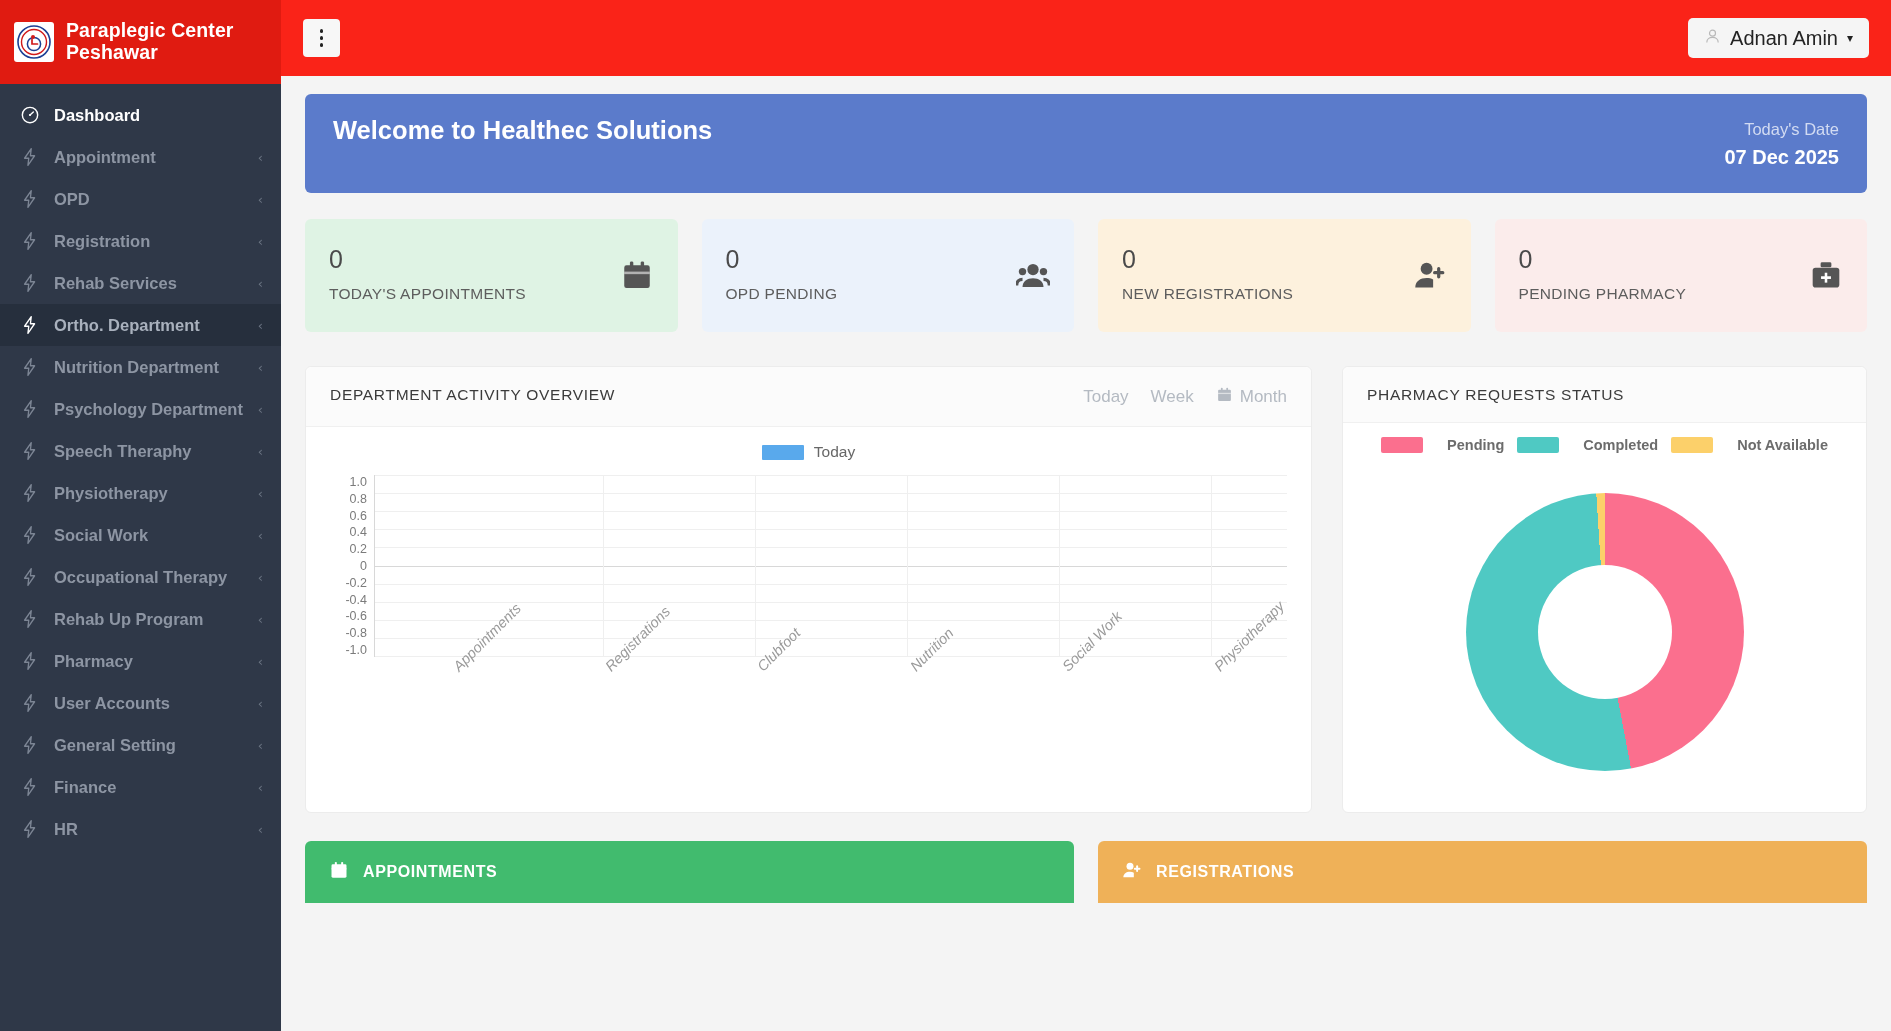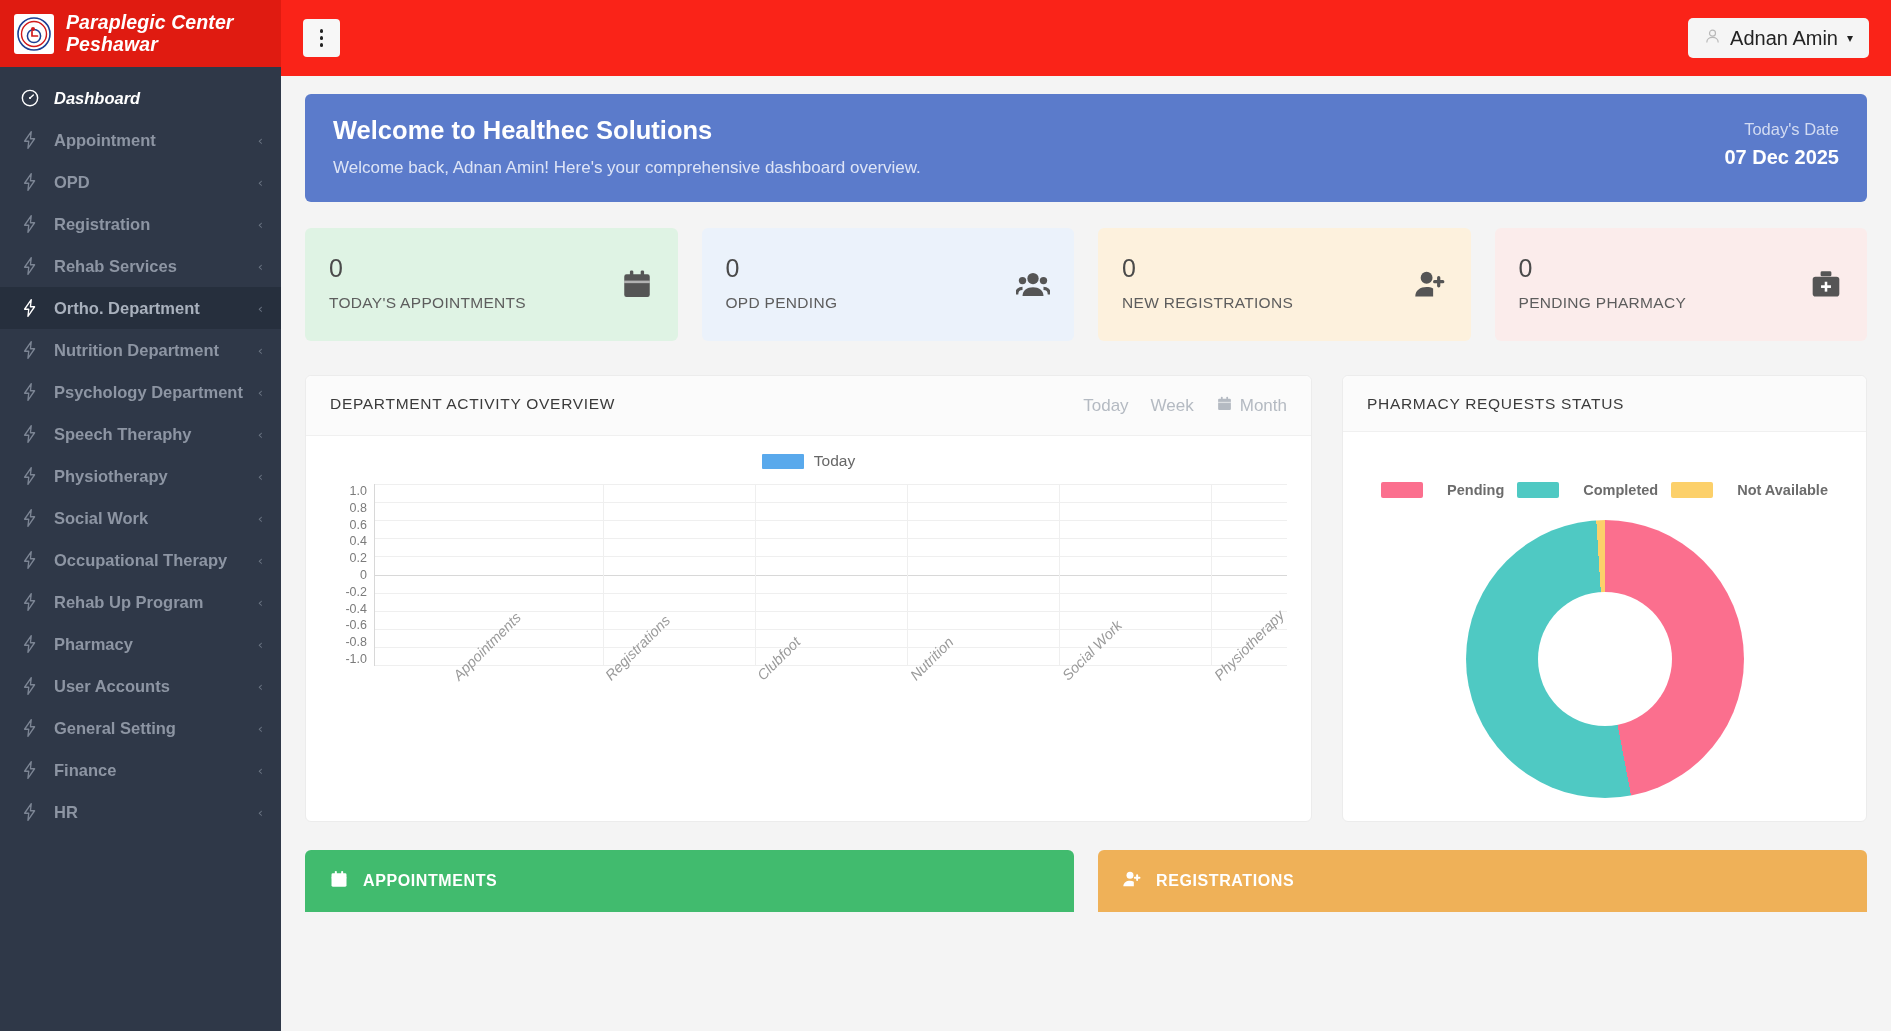--- a/index.html
+++ b/index.html
@@ -12,26 +12,25 @@
   .app { display: flex; width: 1891px; height: 1031px; }
 
   
   .sidebar {
     width: 281px; min-width: 281px; height: 1031px;
     background: #2f3848;
     overflow: hidden;
     position: relative;
   }
   .brand {
-    height: 67px;
+    height: 84px;
     background: #e01b11;
     display: flex; align-items: center;
     padding: 0 14px;
     gap: 12px;
-    font-style: italic;
   }
   .brand-logo {
     width: 40px; height: 40px; min-width: 40px;
     background: #fff;
     border-radius: 3px;
     display: flex; align-items: center; justify-content: center;
     position: relative;
   }
   .brand-logo svg { display: block; }
   .brand-title {
@@ -55,21 +54,21 @@
     display: flex; align-items: center; justify-content: center;
     color: #7c8594;
   }
   .nav-item.active .nav-icon, .nav-item.dashboard .nav-icon { color: #fff; }
   .nav-label {
     font-size: 16.5px; font-weight: bold;
     color: #8d95a3;
     line-height: 1.12;
     flex: 1;
   }
-  .nav-item.dashboard .nav-label { color: #fff; font-style: italic; }
+  .nav-item.dashboard .nav-label { color: #fff; }
   .nav-item.active .nav-label { color: #a9b1bd; }
   .nav-caret {
     color: #6b7483; font-size: 13px;
     font-family: "DejaVu Sans", sans-serif;
     line-height: 1;
   }
 
   
   .main {
     flex: 1; height: 1031px;
@@ -189,21 +188,21 @@
   .xtick span {
     position: absolute; top: 6px; left: 50%;
     transform: rotate(-45deg); transform-origin: left top;
     white-space: nowrap;
     font-size: 14.5px; color: #9a9a9a;
     font-style: italic;
   }
 
   
   .donut-legend { display: flex; align-items: center; justify-content: center; gap: 13px; padding: 14px 0 8px 0; flex-wrap: wrap; }
-  .dleg { display: flex; gap: 24px; margin-top: 36px; }
+  .dleg { display: flex; gap: 24px; }
   .dleg .sw { width: 42px; height: 16px; border-radius: 2px; }
   .dleg .tx { font-size: 14.5px; color: #6c6c6c; font-weight: bold; }
   .donut-wrap { flex: 1; display: flex; align-items: center; justify-content: center; padding-bottom: 10px; }
   .donut { width: 278px; height: 278px; border-radius: 50%; position: relative; }
   .donut .hole {
     position: absolute; top: 50%; left: 50%;
     transform: translate(-50%,-50%);
     width: 134px; height: 134px; background: #fff; border-radius: 50%;
   }
 
@@ -427,21 +426,20 @@
         <span class="uname">Adnan Amin</span>
         <span class="ucaret">▾</span>
       </div>
     </header>
 
     <div class="content">
 
       <section class="welcome">
         <div>
           <h1>Welcome to Healthec Solutions</h1>
-          <p>Welcome back, Adnan Amin! Here's your comprehensive dashboard overview.</p>
         </div>
         <div class="welcome-date">
           <div class="dlabel">Today's Date</div>
           <div class="dvalue">07 Dec 2025</div>
         </div>
       </section>
 
       <section class="stats" id="stats-root">
           <div class="stat s-green">
             <div class="stat-txt">

